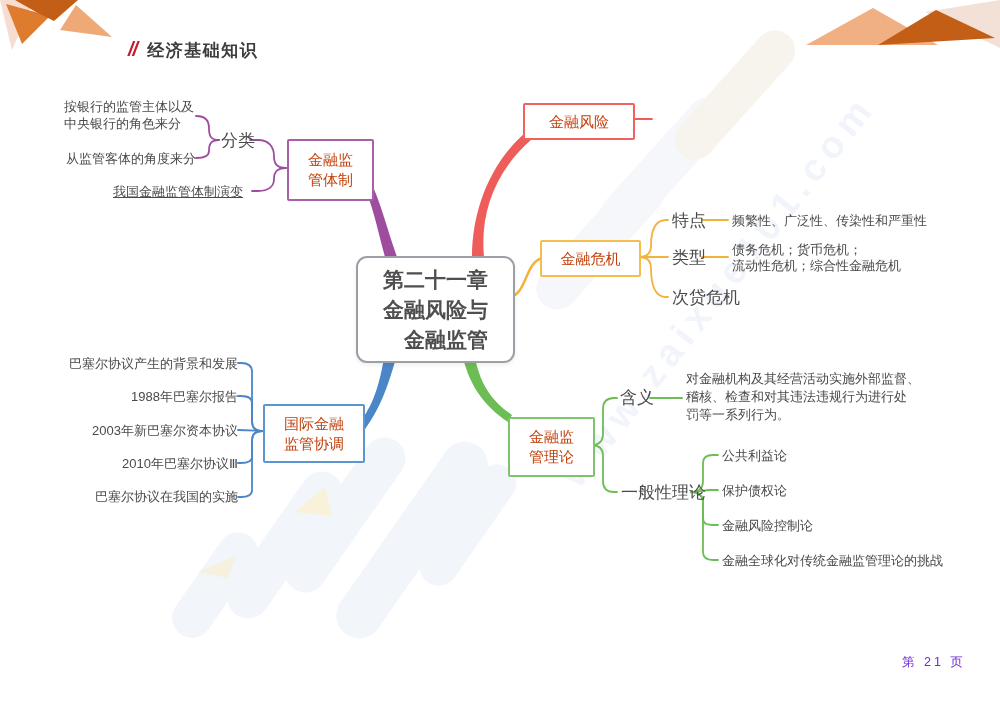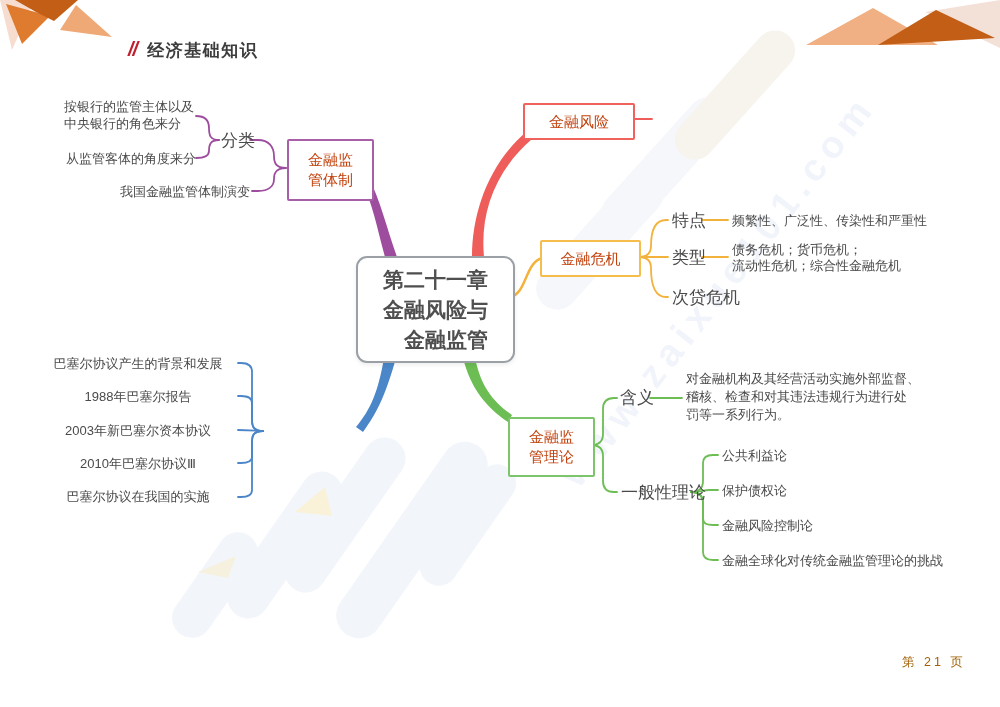--- a/index.html
+++ b/index.html
@@ -6,39 +6,39 @@
   body { font-family:"Liberation Sans","DejaVu Sans",sans-serif; background:#ffffff; }
   .page { position:relative; width:1000px; height:707px; background:#ffffff; overflow:hidden; }
   svg.layer { position:absolute; left:0; top:0; width:1000px; height:707px; }
 
   .hdr { position:absolute; left:128px; top:27px; display:flex; align-items:baseline; }
   .hdr .slashes { color:#c01e2e; font-size:20px; font-weight:900; font-style:italic; letter-spacing:-1px; margin-right:10px; }
   .hdr .title { color:#3c3c3c; font-size:17px; font-weight:bold; letter-spacing:1.5px;margin-top:12px; }
 
   .lbl { position:absolute; font-size:13px; color:#4a4a4a; line-height:16px; white-space:pre-line; }
   .lbl.s { font-size:17px; }
-  .lbl.r { text-align:center; }
+  .lbl.r { text-align:right; }
 
   .node { position:absolute; background:#fff; border:2px solid #888; border-radius:2px;
           display:flex; align-items:center; justify-content:center; text-align:center;
           color:#c2410c; font-size:15px; line-height:20px; white-space:pre-line; }
   .node.purple { border-color:#a75fa7; }
   .node.red    { border-color:#f0625c; }
   .node.yellow { border-color:#f5bd4b; }
   .node.blue   { border-color:#5b96d2; }
   .node.green  { border-color:#7cc56a; }
   .center-node { position:absolute; background:#fff; border:2.5px solid #9ba0a6; border-radius:11px;
           display:flex; align-items:center; justify-content:center; text-align:right;
           color:#4f4f4f; font-size:21px; font-weight:bold; line-height:30px; white-space:pre-line;
           box-shadow:0 2px 4px rgba(0,0,0,.07); }
 
   .thin { fill:none; stroke-width:1.8px; stroke-linecap:round; stroke-linejoin:round; }
   .ymain { fill:none; stroke-width:2.5px; stroke-linecap:round; }
 
-  .footer { position:absolute; left:902px; top:654px; font-size:12.5px; color:#a16207; letter-spacing:3px; }
+  .footer { position:absolute; left:902px; top:654px; font-size:12.5px; color:#6d28d9; letter-spacing:3px; }
 </style>
 </head>
 <body>
 
 <div class="page">
 
   <svg class="layer" viewBox="0 0 1000 707">
 
     <g opacity="0.75">
       <rect x="515" y="220" width="170" height="42" rx="21" fill="#f2f4f8" transform="rotate(-48 600 241)"></rect>
@@ -119,32 +119,34 @@
   <div class="center-node" style="left:356px;top:256px;width:155px;height:103px;">第二十一章
 金融风险与
 金融监管</div>
 
   <div class="node purple" style="left:287px;top:139px;width:83px;height:58px;">金融监
 管体制</div>
   <div class="lbl s" style="left:221px;top:133px;">分类</div>
   <div class="lbl" style="left:64px;top:98px;line-height:17px;">按银行的监管主体以及
 中央银行的角色来分</div>
   <div class="lbl" style="left:66px;top:151px;">从监管客体的角度来分</div>
-  <div class="lbl" style="left:120px;top:184px;">我国金融监管体制演变</div>
+  <div class="lbl" style="left:113px;top:184px;text-decoration:underline;">我国金融监管体制演变</div>
 
   <div class="node red" style="left:523px;top:103px;width:108px;height:33px;">金融风险</div>
 
   <div class="node yellow" style="left:540px;top:240px;width:97px;height:33px;">金融危机</div>
   <div class="lbl s" style="left:672px;top:213px;">特点</div>
   <div class="lbl" style="left:732px;top:213px;">频繁性、广泛性、传染性和严重性</div>
   <div class="lbl s" style="left:672px;top:250px;">类型</div>
   <div class="lbl" style="left:732px;top:242px;">债务危机；货币危机；
 流动性危机；综合性金融危机</div>
   <div class="lbl s" style="left:672px;top:290px;">次贷危机</div>
 
+  <div class="node blue" style="left:263px;top:404px;width:98px;height:55px;">国际金融
+监管协调</div>
   <div class="lbl r" style="left:38px;top:356px;width:200px;">巴塞尔协议产生的背景和发展</div>
   <div class="lbl r" style="left:38px;top:389px;width:200px;">1988年巴塞尔报告</div>
   <div class="lbl r" style="left:38px;top:423px;width:200px;">2003年新巴塞尔资本协议</div>
   <div class="lbl r" style="left:38px;top:456px;width:200px;">2010年巴塞尔协议Ⅲ</div>
   <div class="lbl r" style="left:38px;top:489px;width:200px;">巴塞尔协议在我国的实施</div>
 
   <div class="node green" style="left:508px;top:417px;width:83px;height:56px;">金融监
 管理论</div>
   <div class="lbl s" style="left:620px;top:390px;">含义</div>
   <div class="lbl" style="left:686px;top:370px;line-height:18px;">对金融机构及其经营活动实施外部监督、

